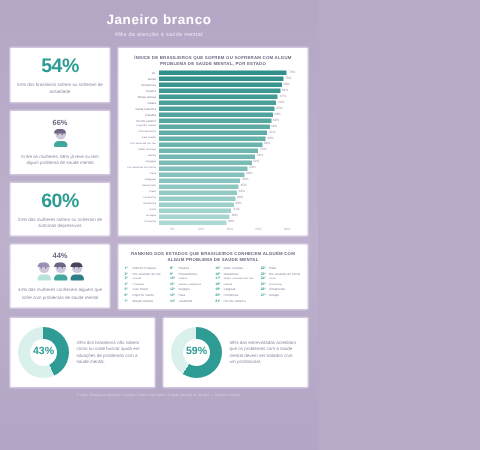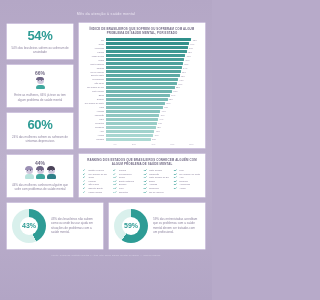--- a/index.html
+++ b/index.html
@@ -21,21 +21,21 @@
   .header h1 {
     font-size: 9px; font-weight: 700; letter-spacing: .4px;
     color: #ffffff; line-height: 1;
   }
   .header .sub {
     margin-top: 3px; font-size: 3.6px; letter-spacing: .25px;
     color: #ece7f3; font-weight: 400;
   }
 
   
-  .body { display: flex; gap: 4px; align-items: flex-end; }
+  .body { display: flex; gap: 4px; align-items: center; }
   .col-left { width: 68px; display: flex; flex-direction: column; gap: 4px; }
   .col-right { flex: 1; display: flex; flex-direction: column; gap: 4px; }
 
   .card {
     background: #ffffff;
     border: .6px solid #cfc4de;
     border-radius: 1.5px;
     padding: 5px 4px;
     text-align: center;
   }
@@ -119,20 +119,21 @@
     font-size: 2.3px; color: #dcd5e8; letter-spacing: .15px;
     padding-bottom: 3px;
   }
 </style>
 </head>
 <body>
 
 <div class="page">
 
   <div class="header">
+    <h1>Janeiro branco</h1>
     <div class="sub">Mês da atenção à saúde mental</div>
   </div>
 
   <div class="body">
 
     <div class="col-left">
 
       <div class="card">
         <div class="stat-big">54%</div>
         <div class="stat-cap">54% dos brasileiros sofrem ou sofreram de ansiedade</div>

